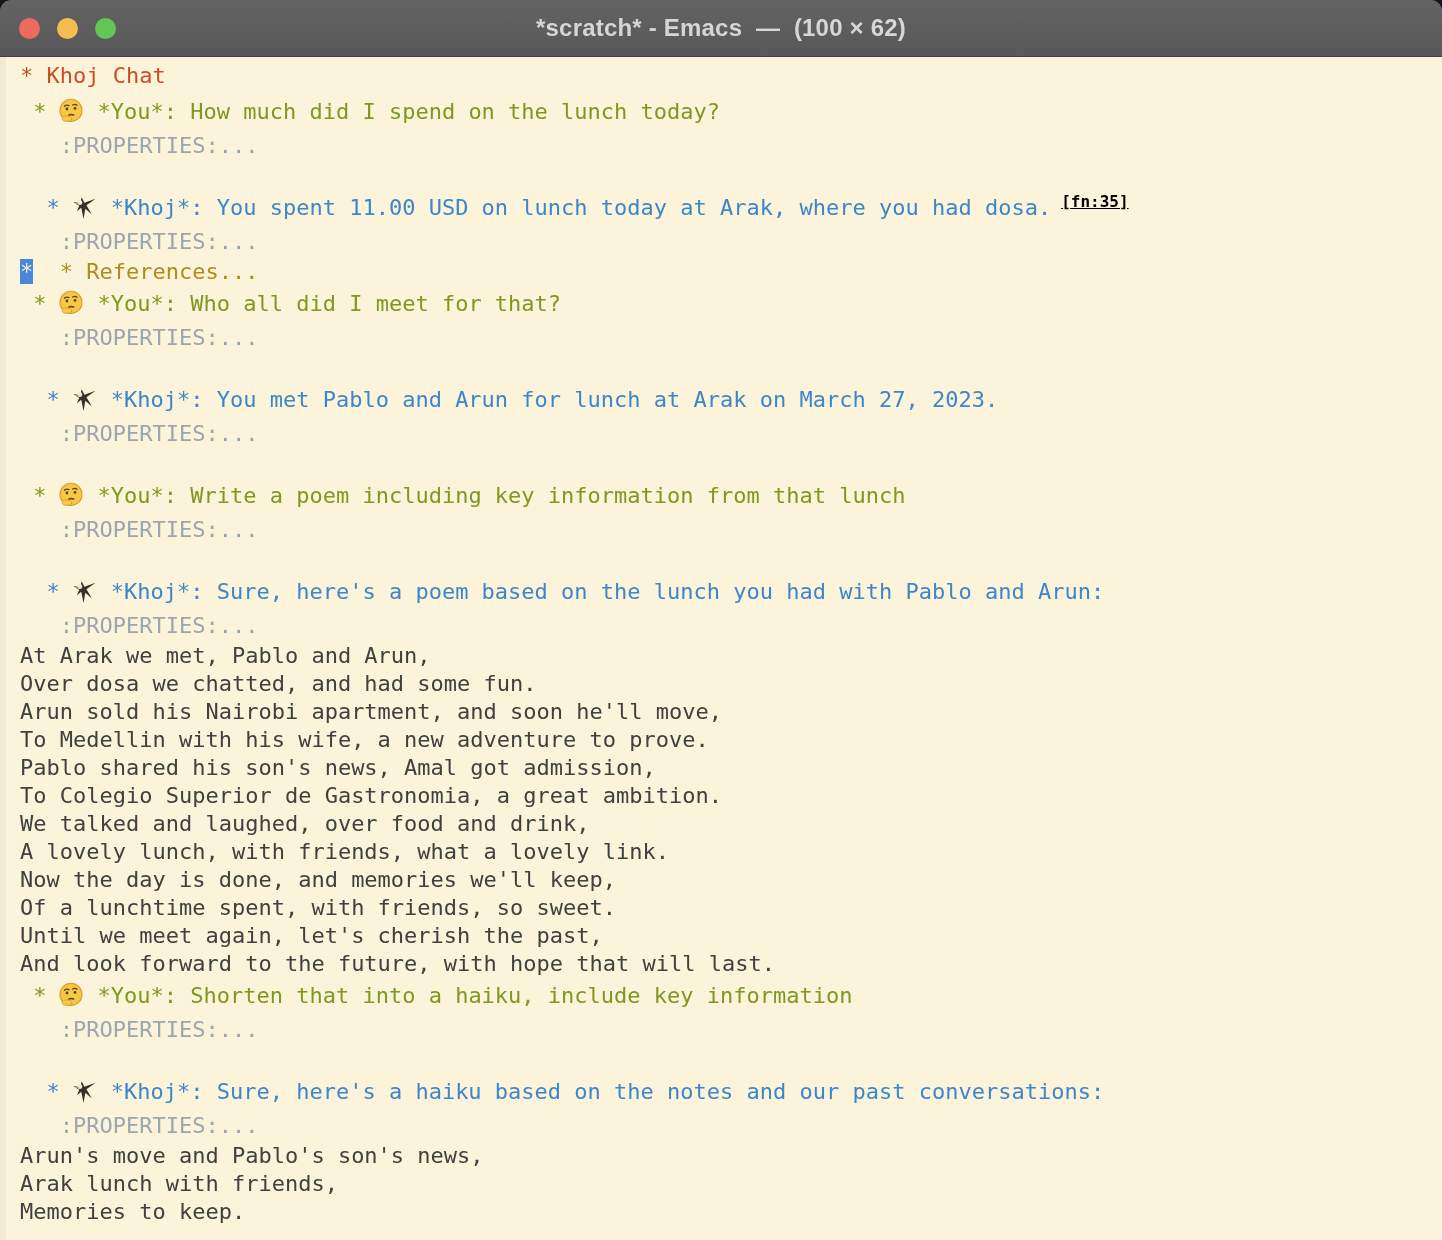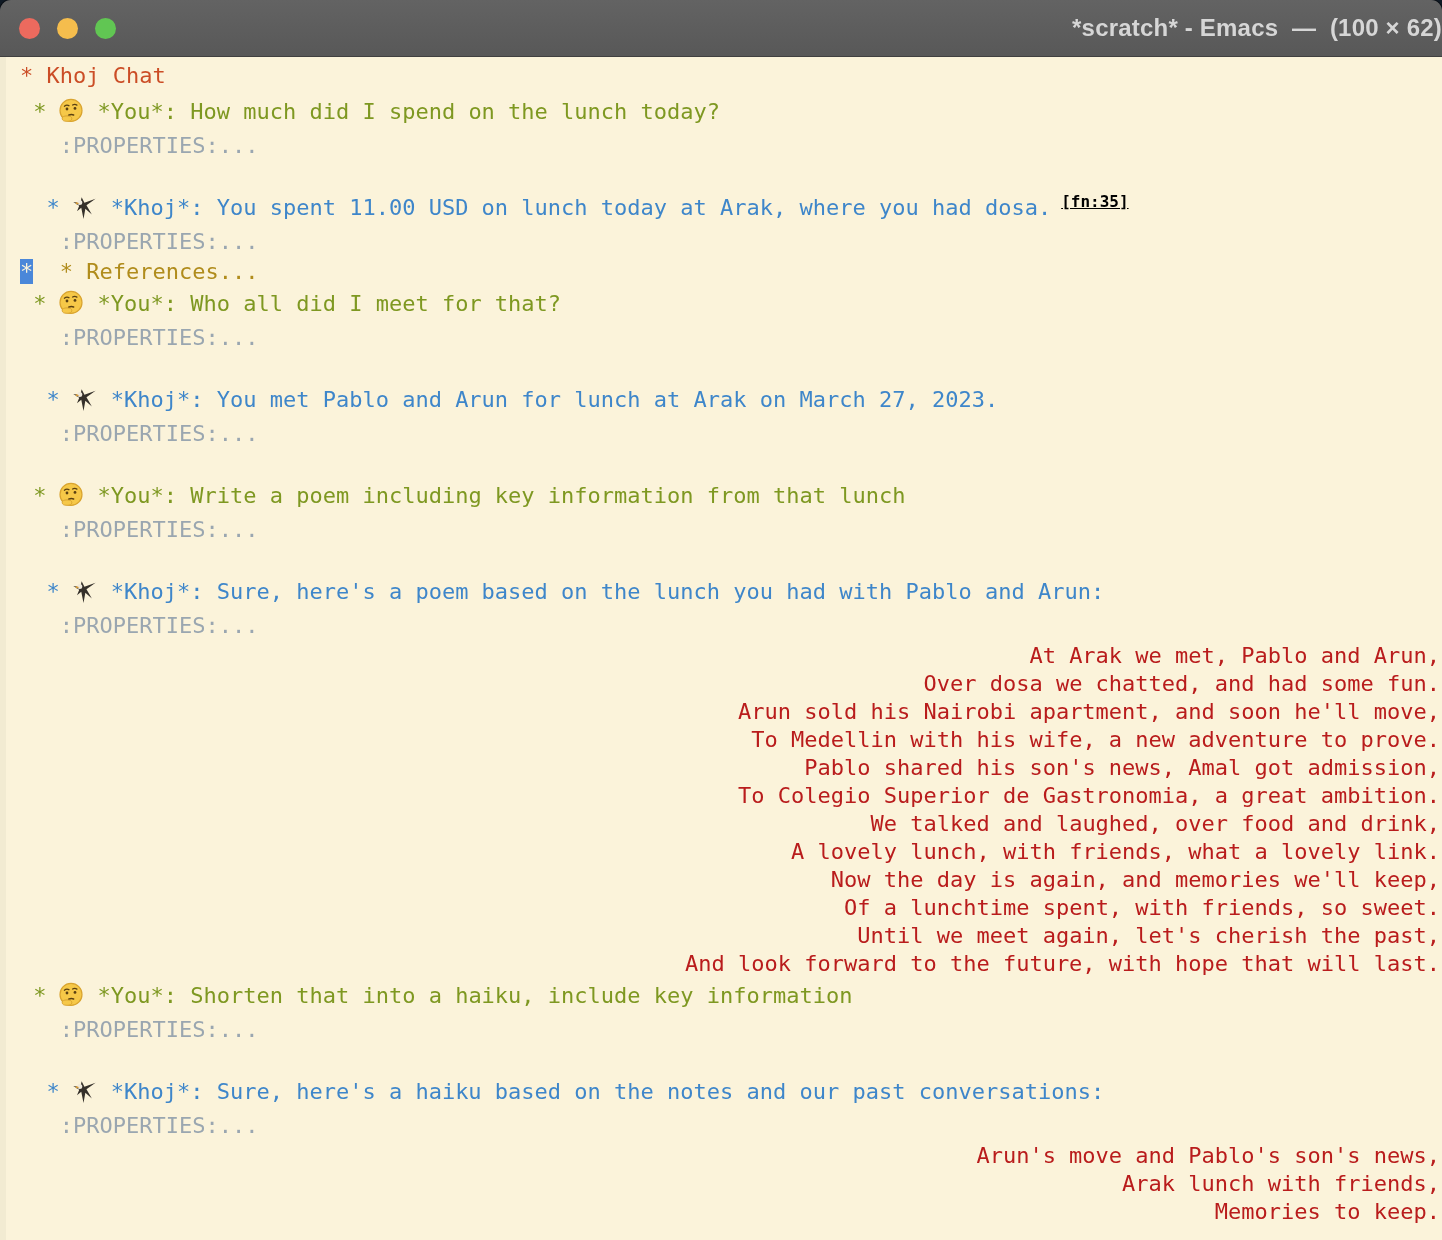--- a/index.html
+++ b/index.html
@@ -13,21 +13,21 @@
     position:absolute;inset:0;
     border-radius:11px 11px 0 0;
     overflow:hidden;
     box-shadow:0 0 0 1px rgba(0,0,0,.55);
   }
   .titlebar{
     height:57px;
     background:linear-gradient(#636363,#585858);
     border-bottom:1px solid #404040;
     box-sizing:border-box;
-    display:flex;align-items:center;justify-content:flex-end;
+    display:flex;align-items:center;justify-content:center;
     position:relative;
   }
   .titlebar .title{
     font-family:"Liberation Sans",sans-serif;
     font-weight:bold;font-size:24px;color:#d6d6d6;
     white-space:pre;letter-spacing:.2px;
   }
   .lights{
     position:absolute;left:19px;top:0;height:100%;
     display:flex;align-items:center;gap:17px;
@@ -43,21 +43,21 @@
   .fringe{position:absolute;left:0;top:0;bottom:0;width:6px;background:#f2ebd2;}
   .lines{position:absolute;left:20px;top:0;right:2px;font-size:22px;}
   .line{display:flex;align-items:center;white-space:pre;}
   .line.org-title{height:36px;color:#cb4d26;}
   .line.chat{height:36px;}
   .line.chat.you{color:#7e9821;}
   .line.chat.khoj{color:#3e86ca;}
   .line.drawer{height:32px;color:#9aa6b0;}
   .line.blank{height:28px;}
   .line.references{height:28px;color:#b08c1c;}
-  .line.body{height:28px;color:#b91c1c;justify-content:flex-end;}
+  .line.body{height:28px;color:#404040;}
   .speaker-label{font-weight:normal;}
   .emoji{
     display:inline-flex;width:28px;height:27px;
     margin:0 13px 0 10px;
     align-items:center;justify-content:center;flex:none;
   }
   .emoji svg{display:block;}
   .fn{
     color:#000000;font-size:16px;font-weight:bold;
     text-decoration:underline;
@@ -139,21 +139,21 @@
             </svg></span><span class="speaker-label">*Khoj*:</span><span> Sure, here's a poem based on the lunch you had with Pablo and Arun:</span></div>
         <div class="line drawer"><span>   :PROPERTIES:...</span></div>
         <div class="line body"><span>At Arak we met, Pablo and Arun,</span></div>
         <div class="line body"><span>Over dosa we chatted, and had some fun.</span></div>
         <div class="line body"><span>Arun sold his Nairobi apartment, and soon he'll move,</span></div>
         <div class="line body"><span>To Medellin with his wife, a new adventure to prove.</span></div>
         <div class="line body"><span>Pablo shared his son's news, Amal got admission,</span></div>
         <div class="line body"><span>To Colegio Superior de Gastronomia, a great ambition.</span></div>
         <div class="line body"><span>We talked and laughed, over food and drink,</span></div>
         <div class="line body"><span>A lovely lunch, with friends, what a lovely link.</span></div>
-        <div class="line body"><span>Now the day is again, and memories we'll keep,</span></div>
+        <div class="line body"><span>Now the day is done, and memories we'll keep,</span></div>
         <div class="line body"><span>Of a lunchtime spent, with friends, so sweet.</span></div>
         <div class="line body"><span>Until we meet again, let's cherish the past,</span></div>
         <div class="line body"><span>And look forward to the future, with hope that will last.</span></div>
         <div class="line chat you"><span> *</span><span class="emoji"><svg width="26" height="26" viewBox="0 0 26 26">
               <circle cx="13" cy="12.4" r="11" fill="#f6c848" stroke="#d9a430" stroke-width="1.2"></circle>
               <circle cx="9" cy="11" r="1.4" fill="#5a4012"></circle>
               <circle cx="17" cy="10.4" r="1.4" fill="#5a4012"></circle>
               <path d="M6.4 8.2 Q8.6 6.5 10.9 7.7" stroke="#5a4012" stroke-width="1.3" fill="none" stroke-linecap="round"></path>
               <path d="M14.6 7.0 Q16.8 5.7 18.9 7.1" stroke="#5a4012" stroke-width="1.3" fill="none" stroke-linecap="round"></path>
               <path d="M10.6 17.3 Q13.2 16.1 15.6 17.0" stroke="#5a4012" stroke-width="1.5" fill="none" stroke-linecap="round"></path>

